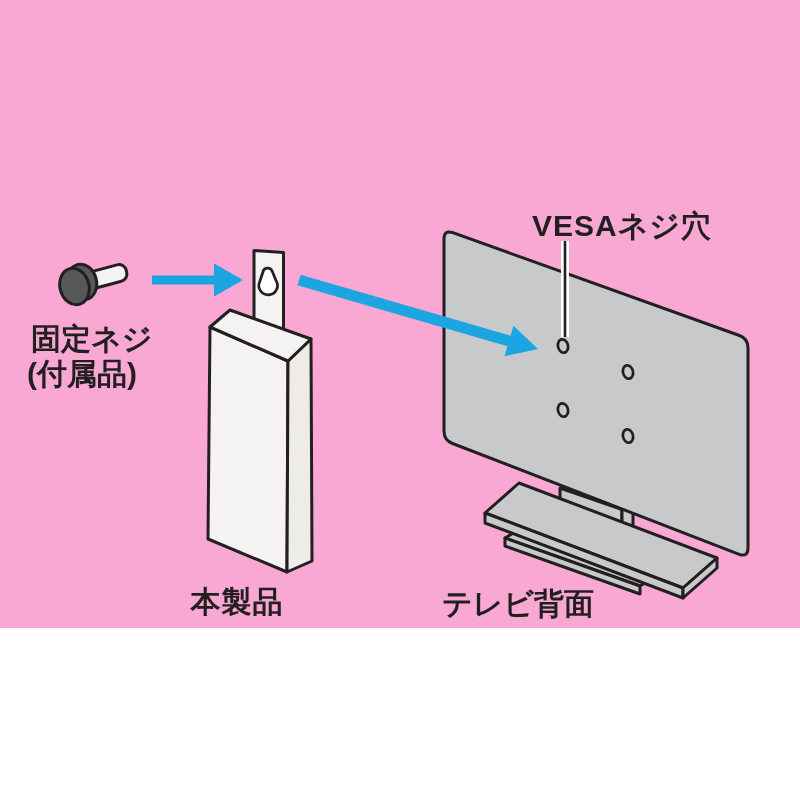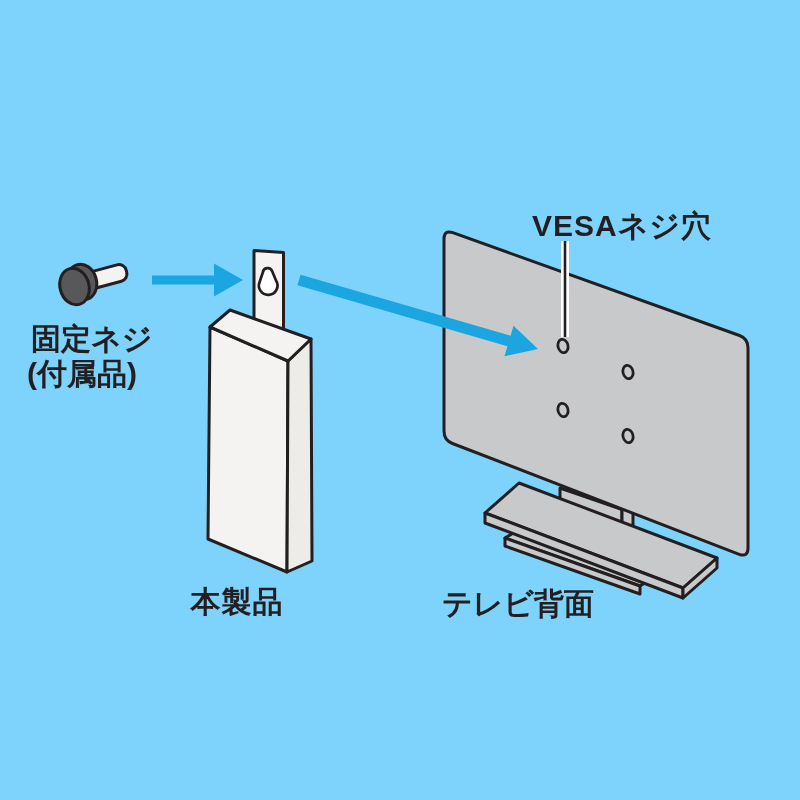--- a/index.html
+++ b/index.html
@@ -6,22 +6,22 @@
     margin: 0;
     padding: 0;
     background: #ffffff;
     width: 800px;
     height: 800px;
     overflow: hidden;
   }
   .stage {
     position: relative;
     width: 800px;
-    height: 800px;
-    background: #7dd3fc;
+    height: 628px;
+    background: #f9a8d4;
   }
   svg { display: block; }
   .outline {
     stroke: #231f20;
     stroke-width: 3;
     stroke-linejoin: round;
     stroke-linecap: round;
   }
   .thin-outline {
     stroke: #231f20;

